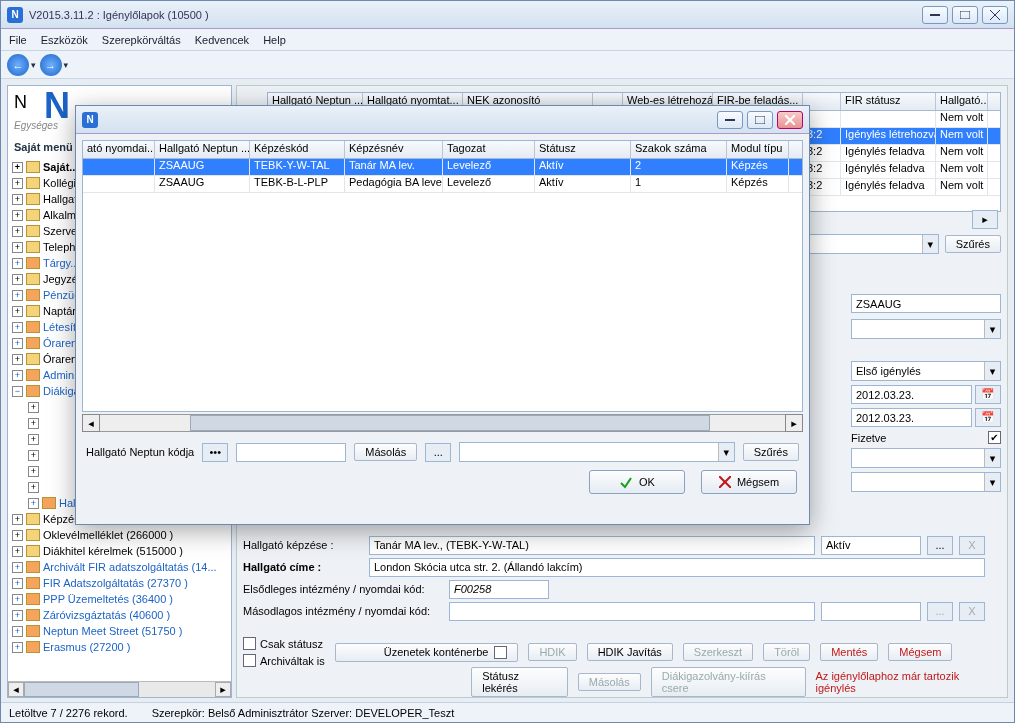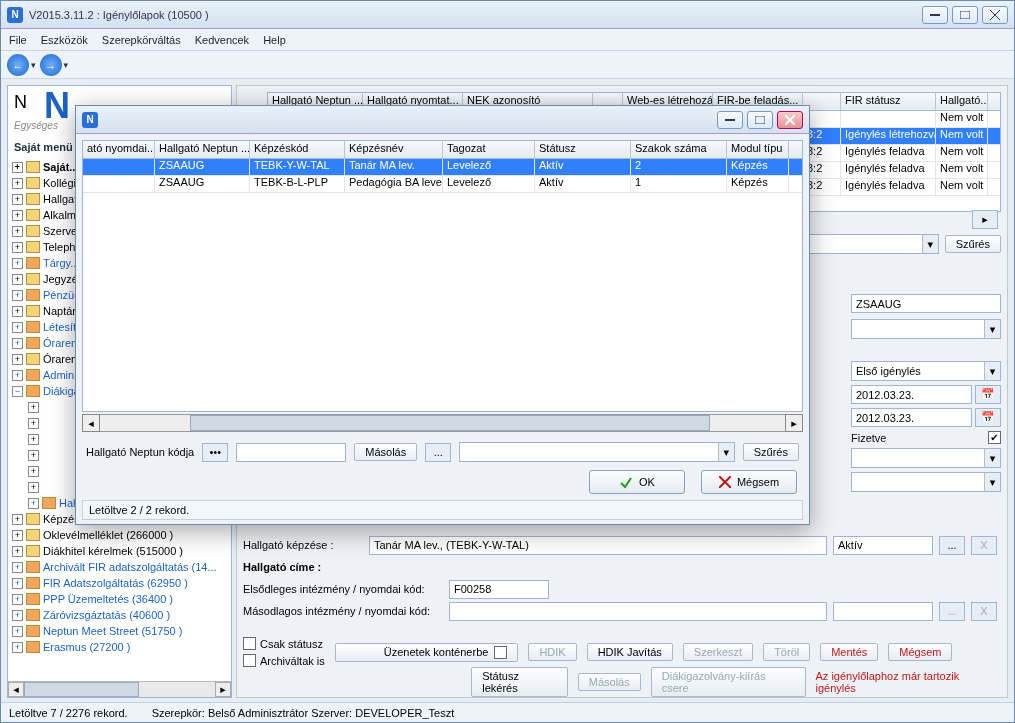--- a/index.html
+++ b/index.html
@@ -243,21 +243,21 @@
             <span>Diákhitel kérelmek (515000  )</span>
           </div>
           <div class="tree-row link" style="padding-left: 2px;">
             <span class="exp">+</span>
             <span class="fico org"></span>
             <span>Archivált FIR adatszolgáltatás (14...</span>
           </div>
           <div class="tree-row link" style="padding-left: 2px;">
             <span class="exp">+</span>
             <span class="fico org"></span>
-            <span>FIR Adatszolgáltatás (62950  )</span>
+            <span>FIR Adatszolgáltatás (27370  )</span>
           </div>
           <div class="tree-row link" style="padding-left: 2px;">
             <span class="exp">+</span>
             <span class="fico org"></span>
             <span>PPP Üzemeltetés (36400  )</span>
           </div>
           <div class="tree-row link" style="padding-left: 2px;">
             <span class="exp">+</span>
             <span class="fico org"></span>
             <span>Záróvizsgáztatás (40600  )</span>
@@ -399,38 +399,41 @@
             <span class="checkbox checked"></span>
           </div>
         <div class="combo" style="height:20px;margin-bottom:4px;">
             <div class="dd">▾</div>
           </div>
         <div class="combo" style="height:20px;">
             <div class="dd">▾</div>
           </div>
       </div>
 
-      <div style="position:absolute; left:6px; right:10px; top:448px;">
+      <div style="position:absolute; left:6px; right:22px; top:448px;">
         <div class="frow">
           <span class="flabel">Hallgató képzése :</span>
           <div class="finput" style="flex:1;">
               <span>Tanár MA lev., (TEBK-Y-W-TAL)</span>
             </div>
           <div class="finput" style="width:100px;">
               <span>Aktív</span>
             </div>
           <div class="small-btn">...</div>
           <div class="small-btn disabled" style="color:#aaa;">X</div>
         </div>
         <div class="frow">
           <span class="flabel" style="font-weight:bold;">Hallgató címe :</span>
+          <div class="finput" style="flex:1;">
+              <span>London Skócia utca str. 2. (Állandó lakcím)</span>
+            </div>
         </div>
         <div class="frow">
           <span class="flabel" style="width:200px;">Elsődleges intézmény / nyomdai kód:</span>
-          <div class="finput" style="width:100px;">
+          <div class="finput" style="width:100px;font-style:italic;">
               <span>F00258</span>
             </div>
         </div>
         <div class="frow">
           <span class="flabel" style="width:200px;">Másodlagos intézmény / nyomdai kód:</span>
           <div class="finput" style="flex:1;"></div>
           <div class="finput" style="width:100px;"></div>
           <div class="small-btn disabled" style="color:#aaa;">...</div>
           <div class="small-btn disabled" style="color:#aaa;">X</div>
         </div>
@@ -558,16 +561,13 @@
       <span>OK</span>
     </div>
     <div class="dlg-btn">
       <svg width="12" height="12">
           <line x1="0" y1="0" x2="12" y2="12" stroke="#c01818" stroke-width="2"></line>
           <line x1="12" y1="0" x2="0" y2="12" stroke="#c01818" stroke-width="2"></line>
         </svg>
       <span>Mégsem</span>
     </div>
   </div>
-  <div class="dlg-status">
-    <span>Letöltve 2 / 2 rekord.</span>
-  </div>
 </div>
 
 </body></html>

